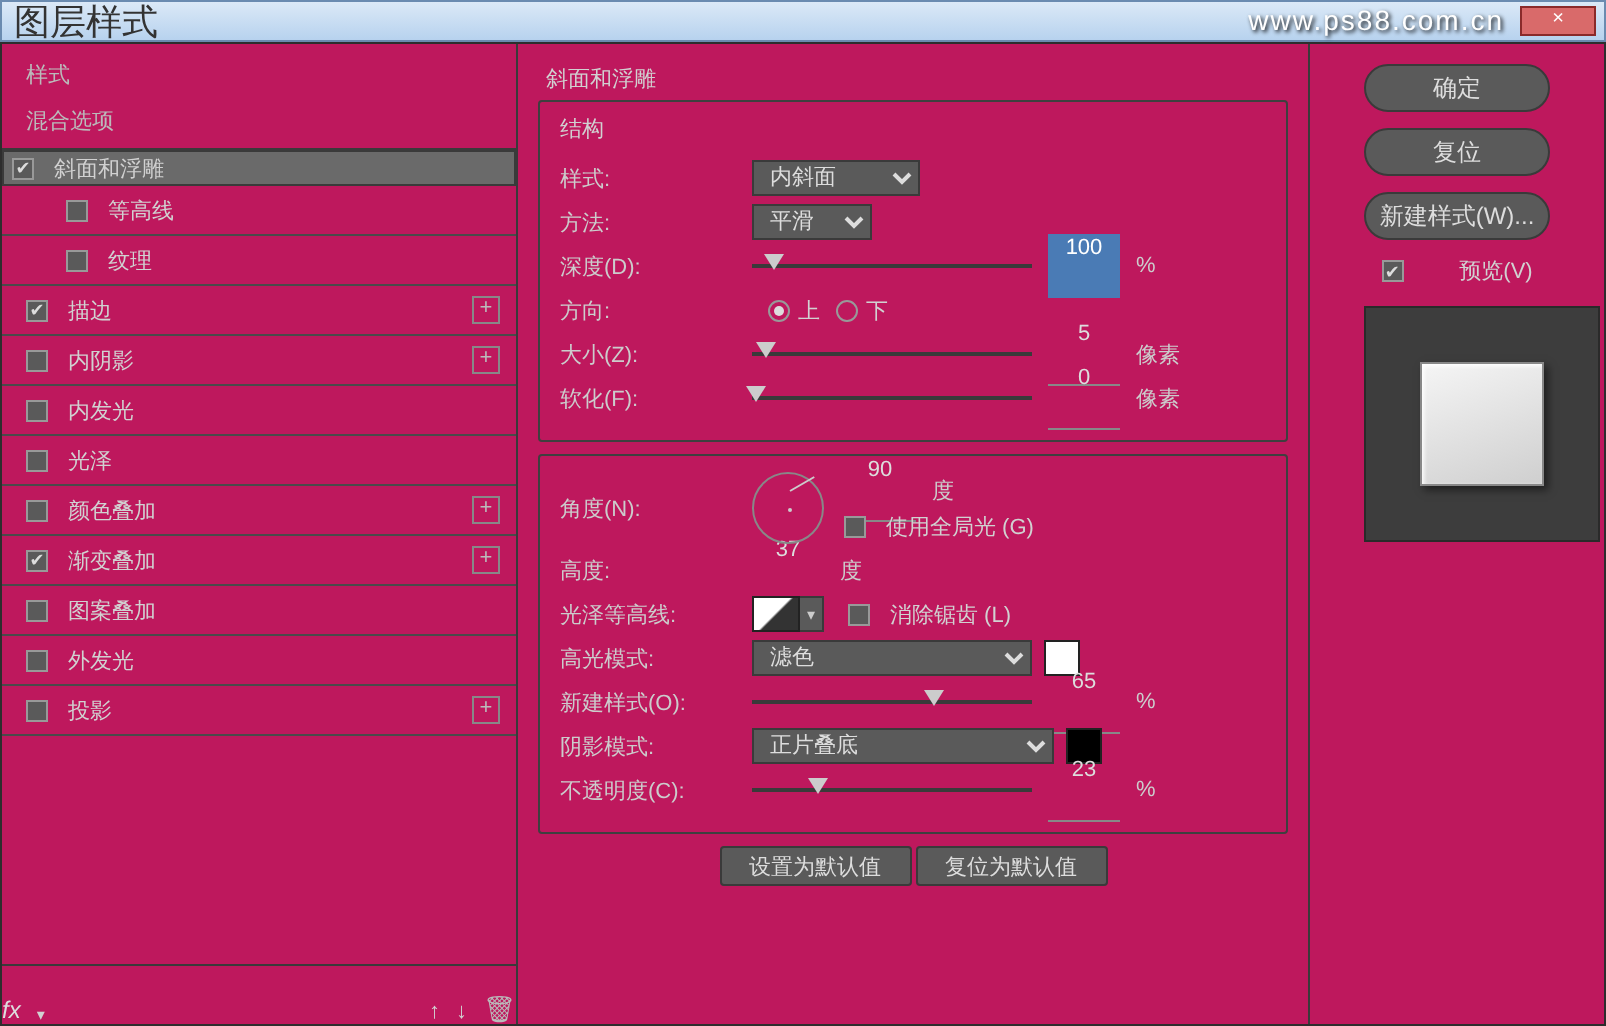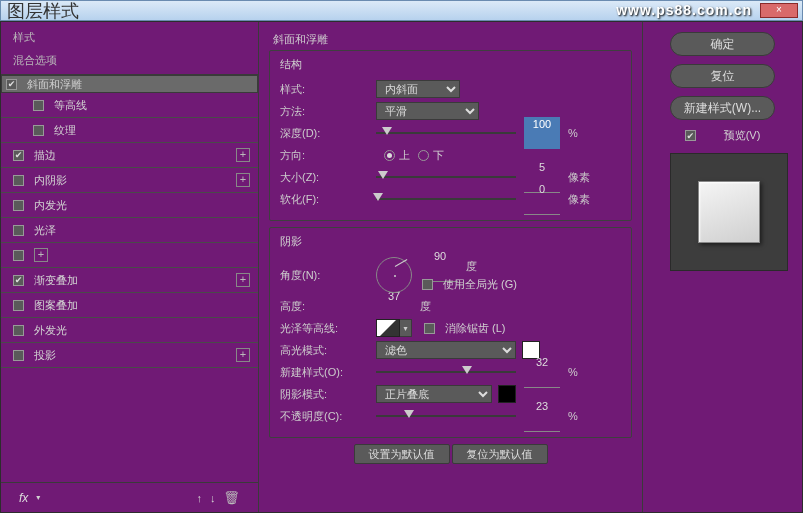--- a/index.html
+++ b/index.html
@@ -1,33 +1,33 @@
 <!DOCTYPE html>
 <html><head>
 <meta charset="utf-8">
 <style>
 *{box-sizing:border-box;margin:0;padding:0;font-family:"Microsoft YaHei",Arial,sans-serif;font-size:11px;color:#d1d1d1}
 body{background:#c6dbef;width:803px;height:513px;overflow:hidden}
 .titlebar{height:21px;background:linear-gradient(#dbe9f7,#b7d2ee);display:flex;align-items:center;padding:0 6px;position:relative;border:1px solid #6a8bb0}
 .titlebar .title{color:#333;font-size:18px}
-.watermark{position:absolute;right:50px;top:1px;font-size:14px;font-weight:bold;color:#fff;text-shadow:1px 1px 2px #000;letter-spacing:1px}
+.watermark{position:absolute;right:50px;top:1px;font-size:14px;font-weight:normal;color:#fff;text-shadow:1px 1px 2px #000;letter-spacing:1px}
 .closebtn{position:absolute;right:4px;top:2px;width:38px;height:15px;background:#d96a6a;border:1px solid #8a2a2a;color:#fff;text-align:center;line-height:12px;font-size:10px}
-.main{background:#701a75;border:1px solid #2d2d2d;margin:0;height:492px;display:flex}
+.main{background:#be185d;border:1px solid #2d2d2d;margin:0;height:492px;display:flex}
 .left{width:258px;border-right:1px solid #3a3a3a;display:flex;flex-direction:column}
 .lhead{padding:8px 12px 4px;color:#bbb}
 .lhead2{padding:4px 12px 6px;color:#bbb;border-bottom:1px solid #3a3a3a}
 .llist{flex:1;overflow:hidden}
 .lrow{display:flex;align-items:center;height:25px;padding:0 8px 0 12px;border-bottom:1px solid #4a4a4a}
 .lrow.sel{background:#6a6a6a}
 .lrow.ind{padding-left:32px}
 .cb{width:11px;height:11px;border:1px solid #999;margin-right:10px;display:inline-flex;align-items:center;justify-content:center;font-size:9px;background:#5a5a5a}
 .cb.on::after{content:"✔";color:#ddd;font-size:9px}
 .lrow .lbl{flex:1}
 .plus{width:14px;height:14px;border:1px solid #888;text-align:center;line-height:11px;color:#bbb;font-size:11px}
-.lfoot{height:30px;border-top:1px solid #3a3a3a;display:flex;align-items:center;padding:0 18px;gap:8px}
+.lfoot{height:30px;border-top:1px solid #3a3a3a;display:flex;align-items:flex-end;padding:0 0;gap:8px}
 .center{flex:1;padding:8px 10px;overflow:hidden}
 .ctitle{margin:2px 0 3px 4px}
 .grp{border:1px solid #3f3f3f;border-radius:2px;padding:6px 10px 10px;margin-bottom:6px}
 .grp>.gt{margin-bottom:6px}
 .frow{display:flex;align-items:center;height:22px}
 .flab{width:96px;text-align:left;padding-right:8px;color:#ccc}
 .sel{height:18px;background:#5a5a5a;border:1px solid #3a3a3a;color:#ddd;padding:0 4px;font-size:11px}
 .radio{width:11px;height:11px;border:1px solid #999;border-radius:50%;margin:0 4px 0 8px;display:inline-flex;align-items:center;justify-content:center}
 .radio.on::after{content:"";width:5px;height:5px;background:#ddd;border-radius:50%}
 .slider{position:relative;width:140px;height:14px;margin-right:8px}
@@ -37,21 +37,21 @@
 .num.hl{background:#4a7bb5;color:#fff;border:none;padding:1px 2px}
 .unit{margin-left:8px;color:#ccc}
 .angle{width:36px;height:36px;border:1px solid #888;border-radius:50%;position:relative;margin-right:10px}
 .angle::after{content:"";position:absolute;width:14px;height:1px;background:#ccc;top:8px;left:18px;transform:rotate(-30deg);transform-origin:left}
 .angle::before{content:"";position:absolute;width:2px;height:2px;background:#ccc;border-radius:50%;top:17px;left:17px}
 .sw{width:18px;height:18px;border:1px solid #222;display:inline-block}
 .contour{width:24px;height:18px;background:linear-gradient(135deg,#fff 0%,#fff 48%,#333 52%,#333 100%);border:1px solid #222;display:inline-block}
 .dd{width:12px;height:18px;background:#5a5a5a;border:1px solid #3a3a3a;border-left:none;display:inline-flex;align-items:center;justify-content:center;color:#ccc;font-size:8px}
 .btn{height:20px;padding:0 14px;background:#5a5a5a;border:1px solid #3a3a3a;border-radius:2px;color:#ddd;font-size:11px;cursor:pointer}
 .btnrow{display:flex;justify-content:center;gap:2px;margin-top:6px}
-.right{width:160px;padding:10px 27px;border-left:1px solid #3a3a3a}
+.right{width:148px;padding:10px 27px;border-left:1px solid #3a3a3a}
 .rbtn{display:block;width:100%;height:24px;background:#5a5a5a;border:1px solid #3a3a3a;border-radius:12px;color:#ddd;margin-bottom:8px;font-size:12px;cursor:pointer}
 .pvrow{display:flex;align-items:center;justify-content:center;gap:18px;margin:6px 0 10px}
 .preview{width:118px;height:118px;background:#3d3d3d;border:1px solid #2a2a2a;display:flex;align-items:center;justify-content:center;margin:0 auto}
 .pbox{width:62px;height:62px;background:linear-gradient(160deg,#f5f5f5,#cfcfcf);border:1px solid #888;box-shadow:inset 1px 1px 2px #fff,2px 2px 4px rgba(0,0,0,.5)}
 .trash{color:#bbb;font-size:13px}
 .fx{color:#ddd;font-style:italic;font-size:12px}
 </style>
 </head>
 <body>
 
@@ -91,20 +91,21 @@
         <div class="lrow">
           <span class="cb"></span>
           <span class="lbl">内发光</span>
         </div>
         <div class="lrow">
           <span class="cb"></span>
           <span class="lbl">光泽</span>
         </div>
         <div class="lrow">
           <span class="cb"></span>
+          <span class="lbl">颜色叠加</span>
           <span class="plus">+</span>
         </div>
         <div class="lrow">
           <span class="cb on"></span>
           <span class="lbl">渐变叠加</span>
           <span class="plus">+</span>
         </div>
         <div class="lrow">
           <span class="cb"></span>
           <span class="lbl">图案叠加</span>
@@ -132,21 +133,21 @@
   <div class="center">
     <div class="ctitle">斜面和浮雕</div>
     <div class="grp">
       <div class="gt">结构</div>
       <div class="frow">
           <span class="flab">样式:</span>
           <select class="sel" style="width:84px"><option>内斜面</option></select>
         </div>
       <div class="frow">
           <span class="flab">方法:</span>
-          <select class="sel" style="width:103px"><option>平滑</option></select>
+          <select class="sel" style="width:60px"><option>平滑</option></select>
         </div>
       <div class="frow">
           <span class="flab">深度(D):</span>
           <div class="slider">
             <div class="track"></div>
             <div class="thumb" style="left:6px"></div>
           </div>
           <span class="num hl">100</span>
           <span class="unit">%</span>
         </div>
@@ -171,21 +172,20 @@
           <div class="slider">
             <div class="track"></div>
             <div class="thumb" style="left:-3px"></div>
           </div>
           <span class="num">0</span>
           <span class="unit">像素</span>
         </div>
     </div>
 
     <div class="grp">
-      <div class="gt">阴影</div>
       <div class="frow" style="height:40px">
         <span class="flab">角度(N):</span>
         <div class="angle"></div>
         <div>
           <div style="display:flex;align-items:center;height:18px">
               <span class="num">90</span>
               <span class="unit">度</span>
             </div>
           <div style="display:flex;align-items:center;height:18px">
               <span class="cb"></span>
@@ -211,26 +211,26 @@
           <select class="sel" style="width:140px"><option>滤色</option></select>
           <span style="width:6px"></span>
           <span class="sw" style="background:#fff"></span>
         </div>
       <div class="frow">
           <span class="flab">新建样式(O):</span>
           <div class="slider">
             <div class="track"></div>
             <div class="thumb" style="left:86px"></div>
           </div>
-          <span class="num">32</span>
+          <span class="num">65</span>
           <span class="unit">%</span>
         </div>
       <div class="frow">
           <span class="flab">阴影模式:</span>
-          <select class="sel" style="width:116px"><option>正片叠底</option></select>
+          <select class="sel" style="width:151px"><option>正片叠底</option></select>
           <span style="width:6px"></span>
           <span class="sw" style="background:#000"></span>
         </div>
       <div class="frow">
           <span class="flab">不透明度(C):</span>
           <div class="slider">
             <div class="track"></div>
             <div class="thumb" style="left:28px"></div>
           </div>
           <span class="num">23</span>

